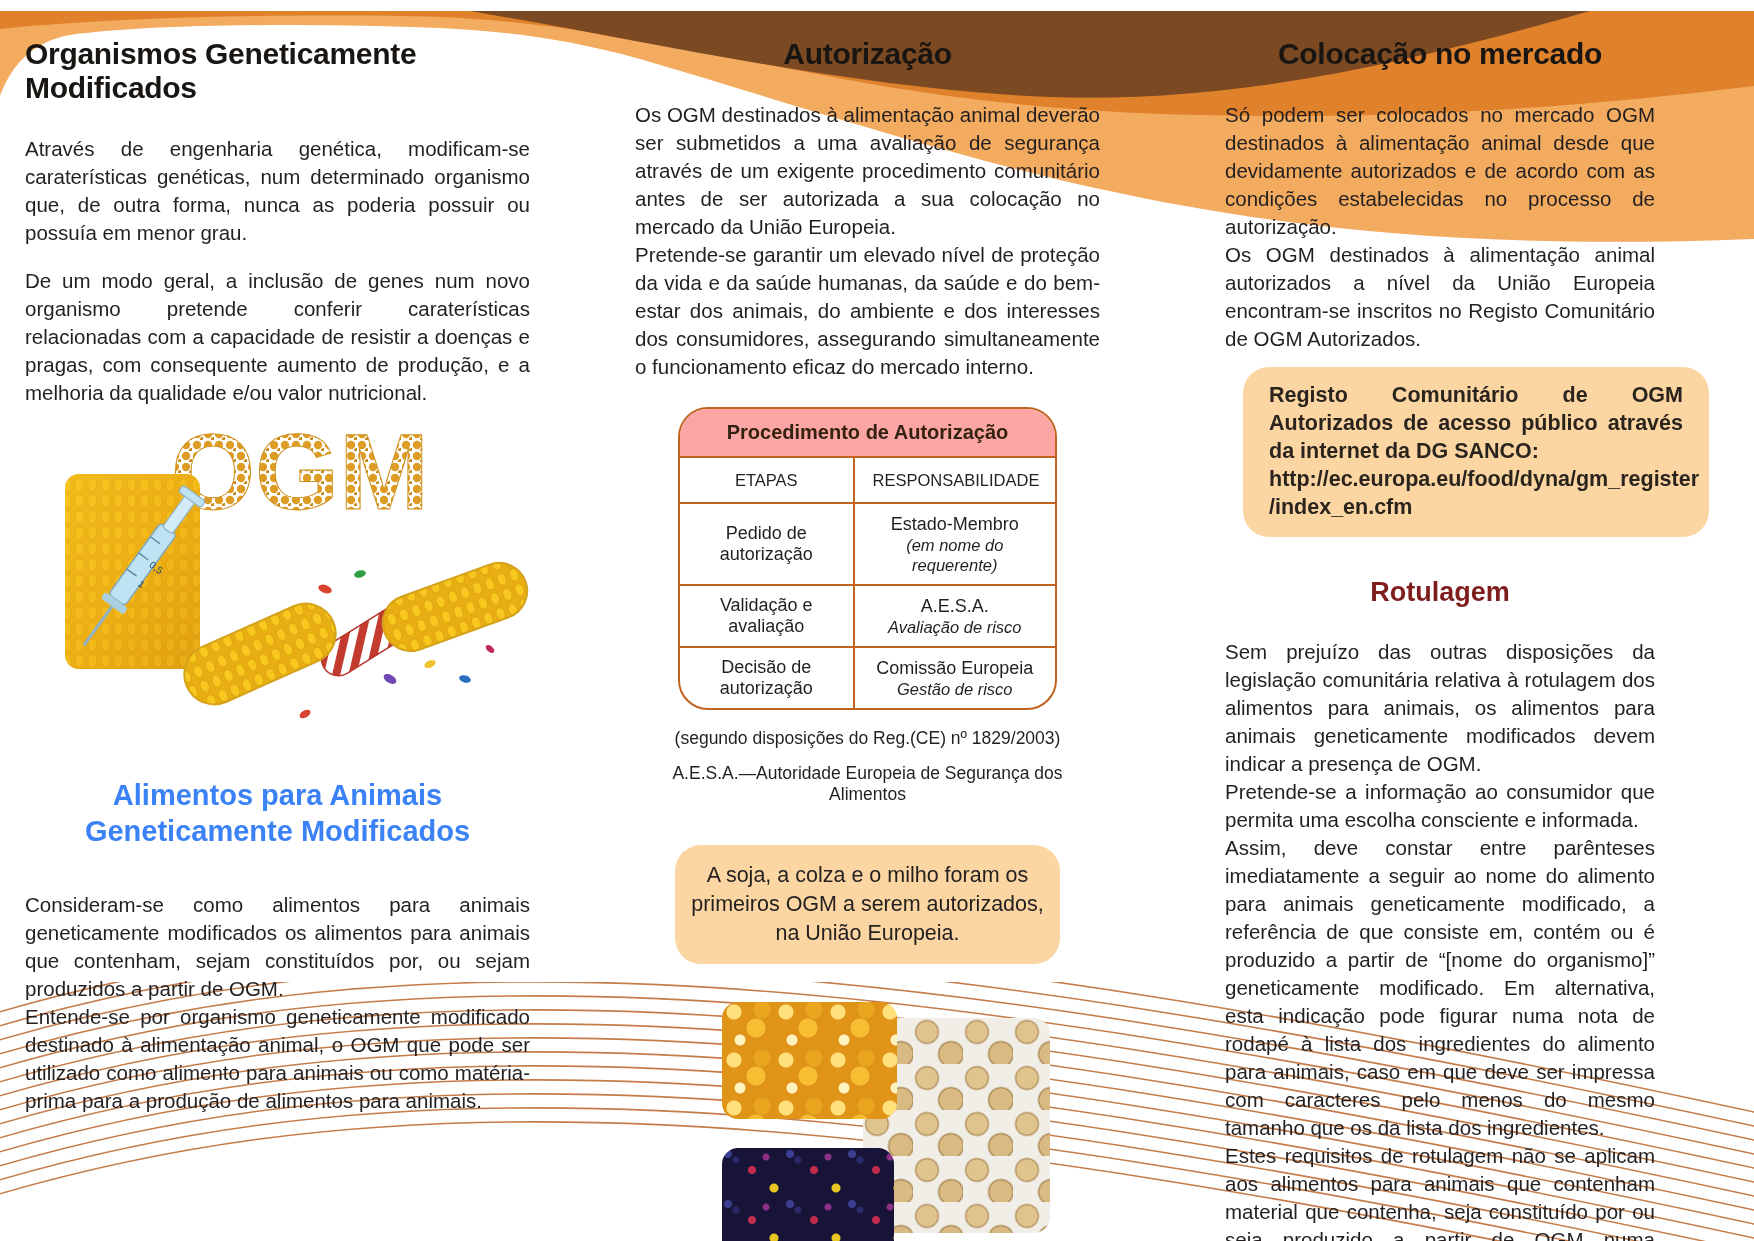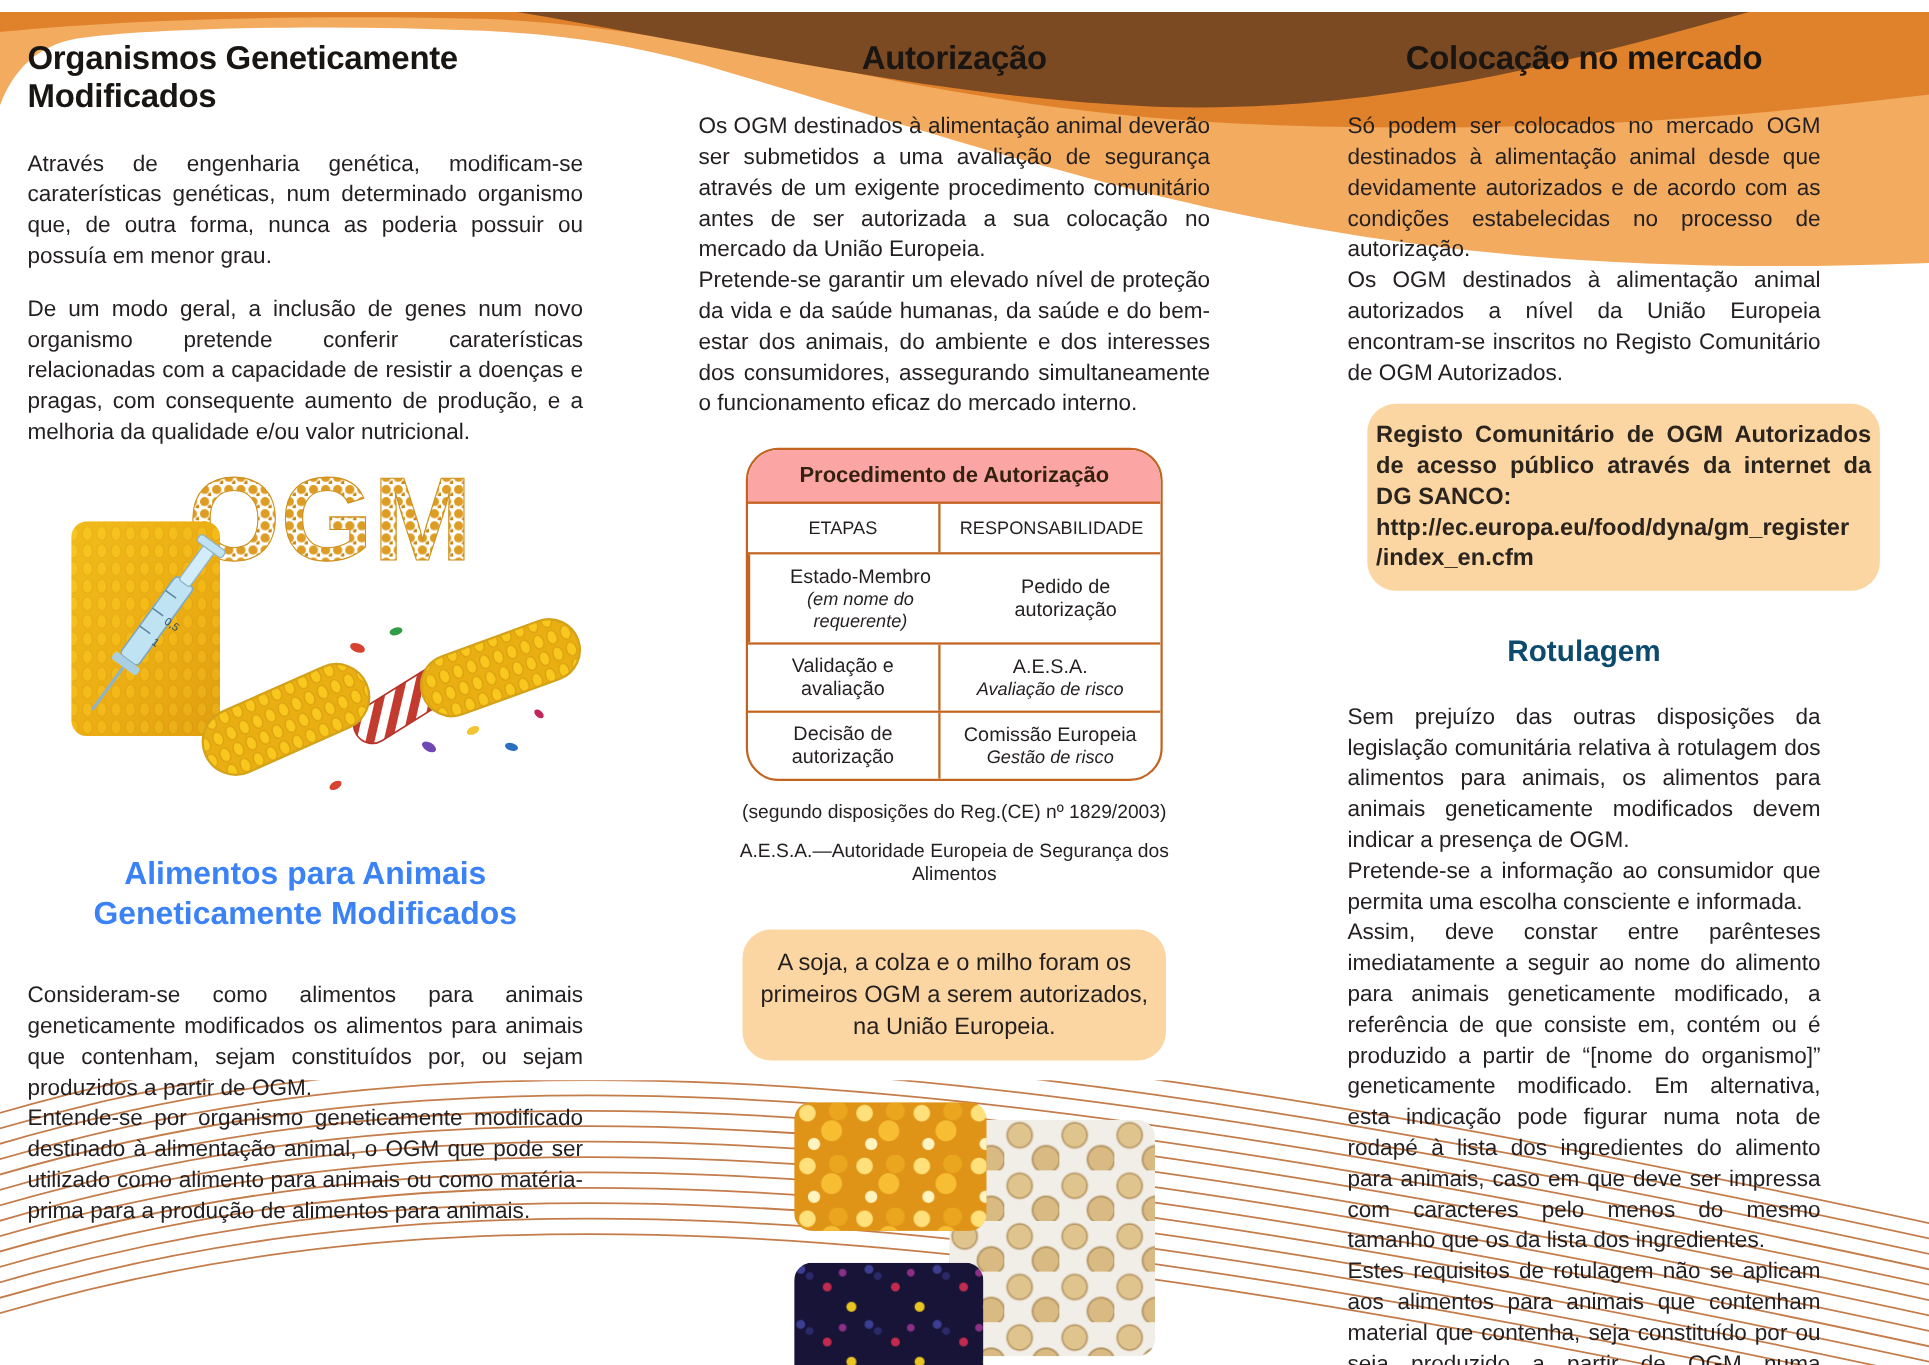--- a/index.html
+++ b/index.html
@@ -63,23 +63,23 @@
     background-color:#181438;
     background-image:
       radial-gradient(circle at 6px 6px,#3c3f91 0 3.5px,rgba(0,0,0,0) 4.5px),
       radial-gradient(circle at 14px 12px,#2a2a6b 0 3px,rgba(0,0,0,0) 4px),
       radial-gradient(circle at 30px 22px,#c22a4e 0 3.5px,rgba(0,0,0,0) 4.5px),
       radial-gradient(circle at 52px 40px,#e8c521 0 4px,rgba(0,0,0,0) 5px),
       radial-gradient(circle at 44px 9px,#8c2f86 0 3px,rgba(0,0,0,0) 4px);
     background-size:62px 50px;}
 
   
-  .reg-box{box-sizing:border-box;width:466px;margin:14px 0 0 18px;background:#fbd6a2;border-radius:26px;padding:14px 8px 16px;font-weight:bold;font-size:21.5px;line-height:28px;color:#2b241e;}
+  .reg-box{box-sizing:border-box;width:466px;margin:14px 0 0 18px;background:#fbd6a2;border-radius:26px;padding:14px 26px 16px;font-weight:bold;font-size:21.5px;line-height:28px;color:#2b241e;}
   .reg-box .reg-text{text-align:justify;}
-  .rot-title{font-size:27px;font-weight:bold;text-align:center;margin:40px 0 30px;color:#0c4a6e;}
+  .rot-title{font-size:27px;font-weight:bold;text-align:center;margin:40px 0 30px;color:#7f1d1d;}
   .rgap{margin-bottom:18px;}
   .useg{text-underline-offset:4px;text-decoration-thickness:1.5px;}
 </style>
 </head>
 <body>
 
 <div class="page">
 
   <svg class="banner-svg" width="1754" height="450" viewBox="0 0 1754 450">
     <path fill="#f3ab5f" d="M0,0 H1754 V228 C1500,238 1300,222 1100,178 C950,145 800,95 640,48 C560,26 500,20 440,17 C300,11 140,14 70,24 C35,30 12,52 0,85 Z"></path>
@@ -182,25 +182,25 @@
     <p class="body">Os OGM destinados à alimentação animal deverão ser submetidos a uma avaliação de segurança através de um exigente procedimento comunitário antes de ser autorizada a sua colocação no mercado da União Europeia.</p>
     <p class="body">Pretende-se garantir um elevado nível de proteção da vida e da saúde humanas, da saúde e do bem-estar dos animais, do ambiente e dos interesses dos consumidores, assegurando simultaneamente o funcionamento eficaz do mercado interno.</p>
 
     <div class="proc-table">
       <div class="pt-title">Procedimento de Autorização</div>
       <div class="pt-row pt-headrow">
         <div class="pt-c pt-left">ETAPAS</div>
         <div class="pt-c pt-right">RESPONSABILIDADE</div>
       </div>
       <div class="pt-row">
+        <div class="pt-c pt-left">Pedido de autorização</div>
         <div class="pt-c pt-right">
           <div class="pt-main">Estado-Membro</div>
           <div class="pt-note">(em nome do requerente)</div>
         </div>
-        <div class="pt-c pt-left">Pedido de autorização</div>
       </div>
       <div class="pt-row">
         <div class="pt-c pt-left">Validação e avaliação</div>
         <div class="pt-c pt-right">
           <div class="pt-main">A.E.S.A.</div>
           <div class="pt-note">Avaliação de risco</div>
         </div>
       </div>
       <div class="pt-row">
         <div class="pt-c pt-left">Decisão de autorização</div>

